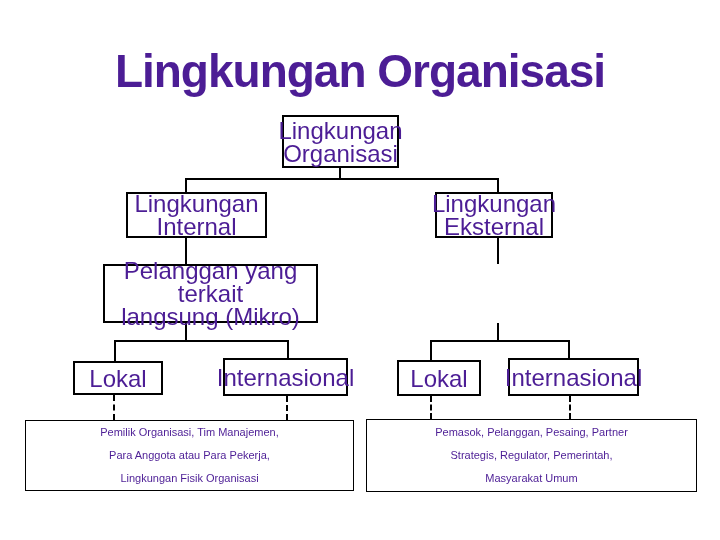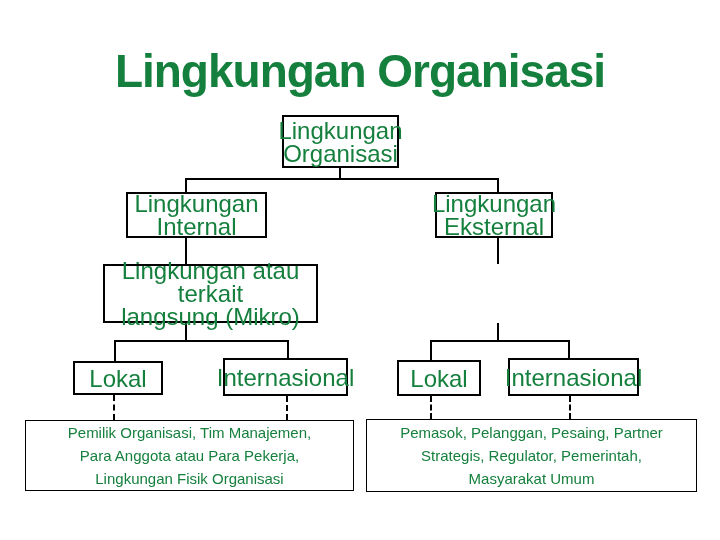--- a/index.html
+++ b/index.html
@@ -2,21 +2,21 @@
 <html><head>
 <meta charset="utf-8">
 <style>
   html, body { margin: 0; padding: 0; background: #ffffff; }
   .slide {
     position: relative;
     width: 720px;
     height: 540px;
     background: #ffffff;
     font-family: "Liberation Sans", sans-serif;
-    color: #15803d;
+    color: #4c1d95;
     overflow: hidden;
   }
   .title {
     position: absolute;
     left: 0;
     top: 44px;
     width: 720px;
     text-align: center;
     font-size: 46px;
     font-weight: bold;
@@ -32,21 +32,21 @@
     display: flex;
     align-items: center;
     justify-content: center;
     text-align: center;
     font-size: 24px;
     line-height: 23px;
     white-space: pre-line;
   }
   .node.detail {
     border-width: 1px;
-    font-size: 15px;
+    font-size: 11px;
     line-height: 23px;
   }
   .line {
     position: absolute;
     background: #000000;
   }
   .dash {
     position: absolute;
     width: 0;
     border-left: 2px dashed #000000;
@@ -109,21 +109,21 @@
   <div class="dash d-intl-l"></div>
   <div class="dash d-lok-r"></div>
   <div class="dash d-intl-r"></div>
 
   <div class="node n-root">Lingkungan
 Organisasi</div>
   <div class="node n-internal">Lingkungan
 Internal</div>
   <div class="node n-eksternal">Lingkungan
 Eksternal</div>
-  <div class="node n-mikro">Lingkungan atau terkait
+  <div class="node n-mikro">Pelanggan yang terkait
 langsung (Mikro)</div>
   <div class="node n-lokal-l">Lokal</div>
   <div class="node n-intl-l">Internasional</div>
   <div class="node n-lokal-r">Lokal</div>
   <div class="node n-intl-r">Internasional</div>
   <div class="node detail n-detail-l">Pemilik Organisasi, Tim Manajemen,
 Para Anggota atau Para Pekerja,
 Lingkungan Fisik Organisasi</div>
   <div class="node detail n-detail-r">Pemasok, Pelanggan, Pesaing, Partner
 Strategis, Regulator, Pemerintah,

